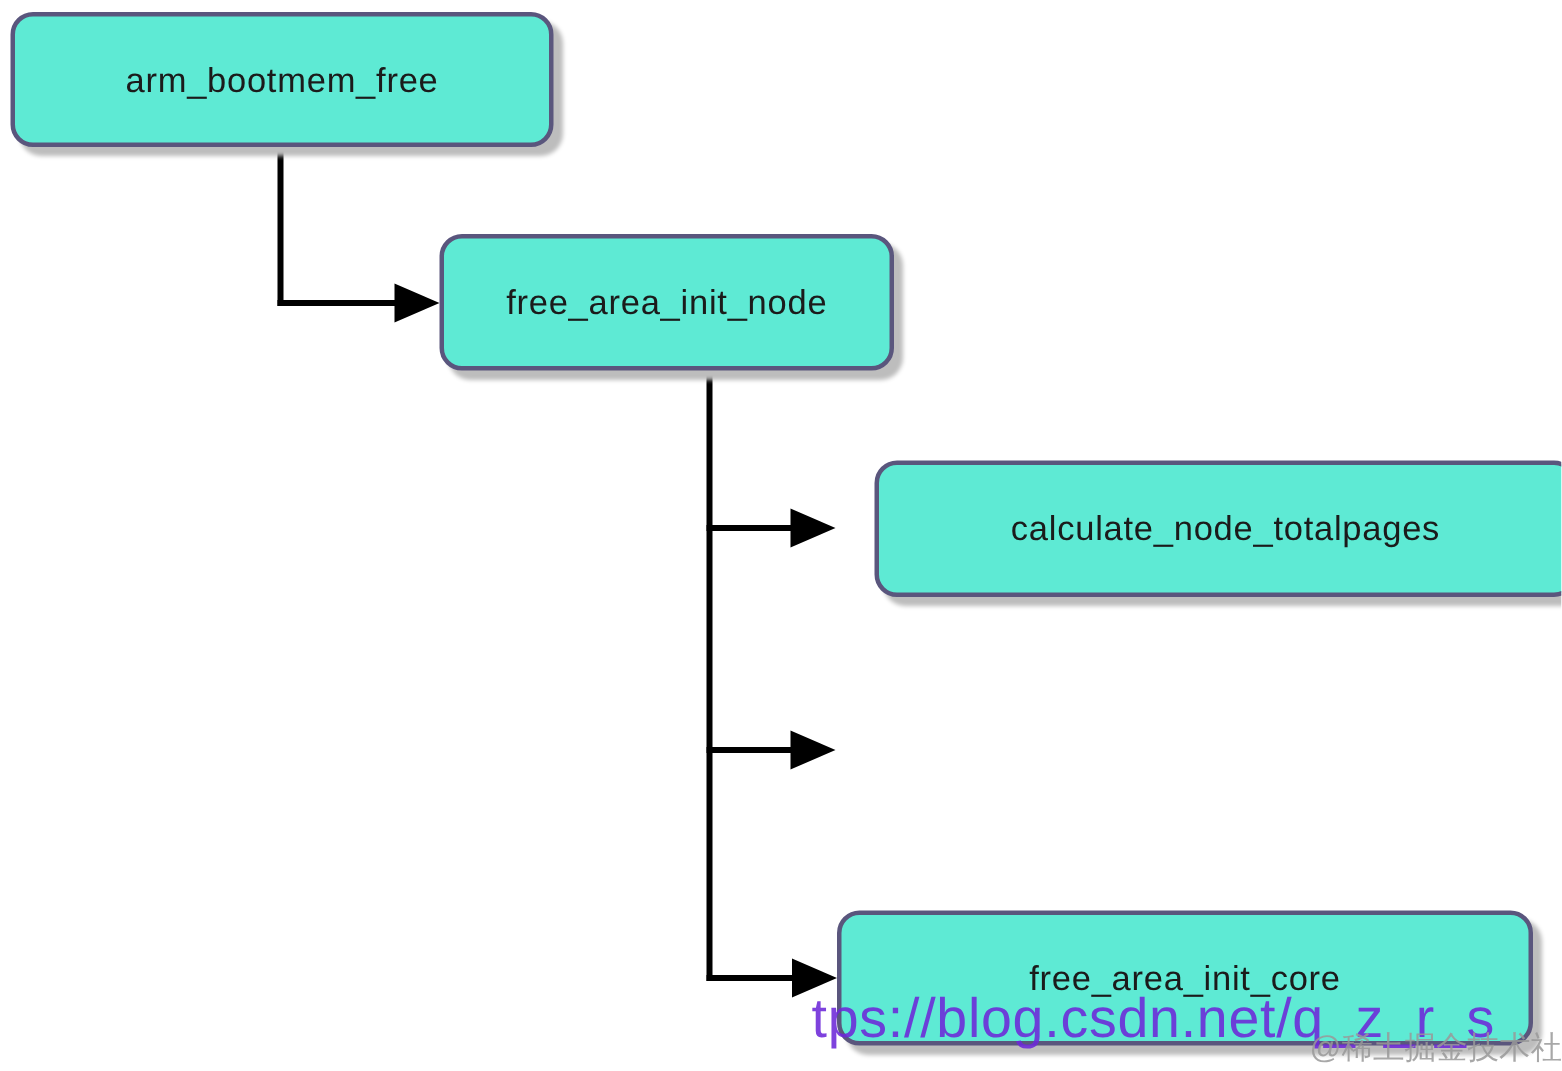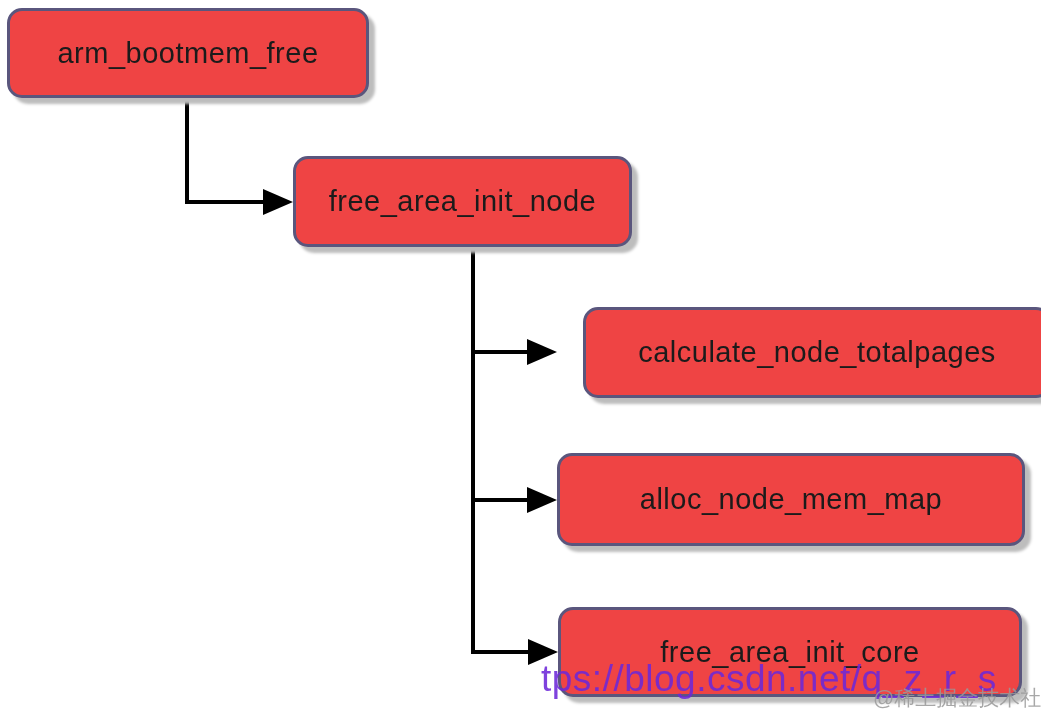--- a/index.html
+++ b/index.html
@@ -11,49 +11,49 @@
   .canvas {
     position: relative;
     width: 1041px;
     height: 714px;
     background: #ffffff;
     overflow: hidden;
   }
   .node {
     position: absolute;
     box-sizing: border-box;
-    background: #ef4444;
+    background: #5eead4;
     border: 3px solid #5a567d;
     border-radius: 15px;
     box-shadow: 6px 6px 3px #bdbdbd;
     display: flex;
     align-items: center;
     justify-content: center;
-    font-size: 29px;
+    font-size: 23px;
     color: #1b1b1b;
     letter-spacing: 0.5px;
     z-index: 2;
   }
   .line {
     position: absolute;
     background: #000000;
     z-index: 1;
   }
   .arrowhead {
     position: absolute;
     width: 0;
     height: 0;
     border-top: 13px solid transparent;
     border-bottom: 13px solid transparent;
     border-left: 30px solid #000000;
     z-index: 1;
   }
   
   .n0 { left: 7px;   top: 8px;   width: 362px; height: 90px; }
-  .n1 { left: 293px; top: 156px; width: 339px; height: 91px; }
+  .n1 { left: 293px; top: 156px; width: 303px; height: 91px; }
   .n2 { left: 557px; top: 307px; width: 468px; height: 91px; margin-left: 26px; }
   .n3 { left: 557px; top: 453px; width: 468px; height: 93px; }
   .n4 { left: 558px; top: 607px; width: 464px; height: 90px; text-align: right; }
   
   .v-arm         { left: 185px; top: 96px;  width: 4px;  height: 108px; }
   .h-arm         { left: 185px; top: 200px; width: 80px; height: 4px; }
   .a-arm         { left: 263px; top: 189px; }
   .v-node        { left: 471px; top: 246px; width: 4px;  height: 408px; }
   .h-calc        { left: 471px; top: 350px; width: 58px; height: 4px; }
   .a-calc        { left: 527px; top: 339px; }
@@ -91,23 +91,20 @@
 
   <div class="node n0">
     <span>arm_bootmem_free</span>
   </div>
   <div class="node n1">
     <span>free_area_init_node</span>
   </div>
   <div class="node n2">
     <span>calculate_node_totalpages</span>
   </div>
-  <div class="node n3">
-    <span>alloc_node_mem_map</span>
-  </div>
   <div class="node n4">
     <span>free_area_init_core</span>
   </div>
 
   <div class="line v-arm"></div>
   <div class="line h-arm"></div>
   <div class="arrowhead a-arm"></div>
 
   <div class="line v-node"></div>
 

